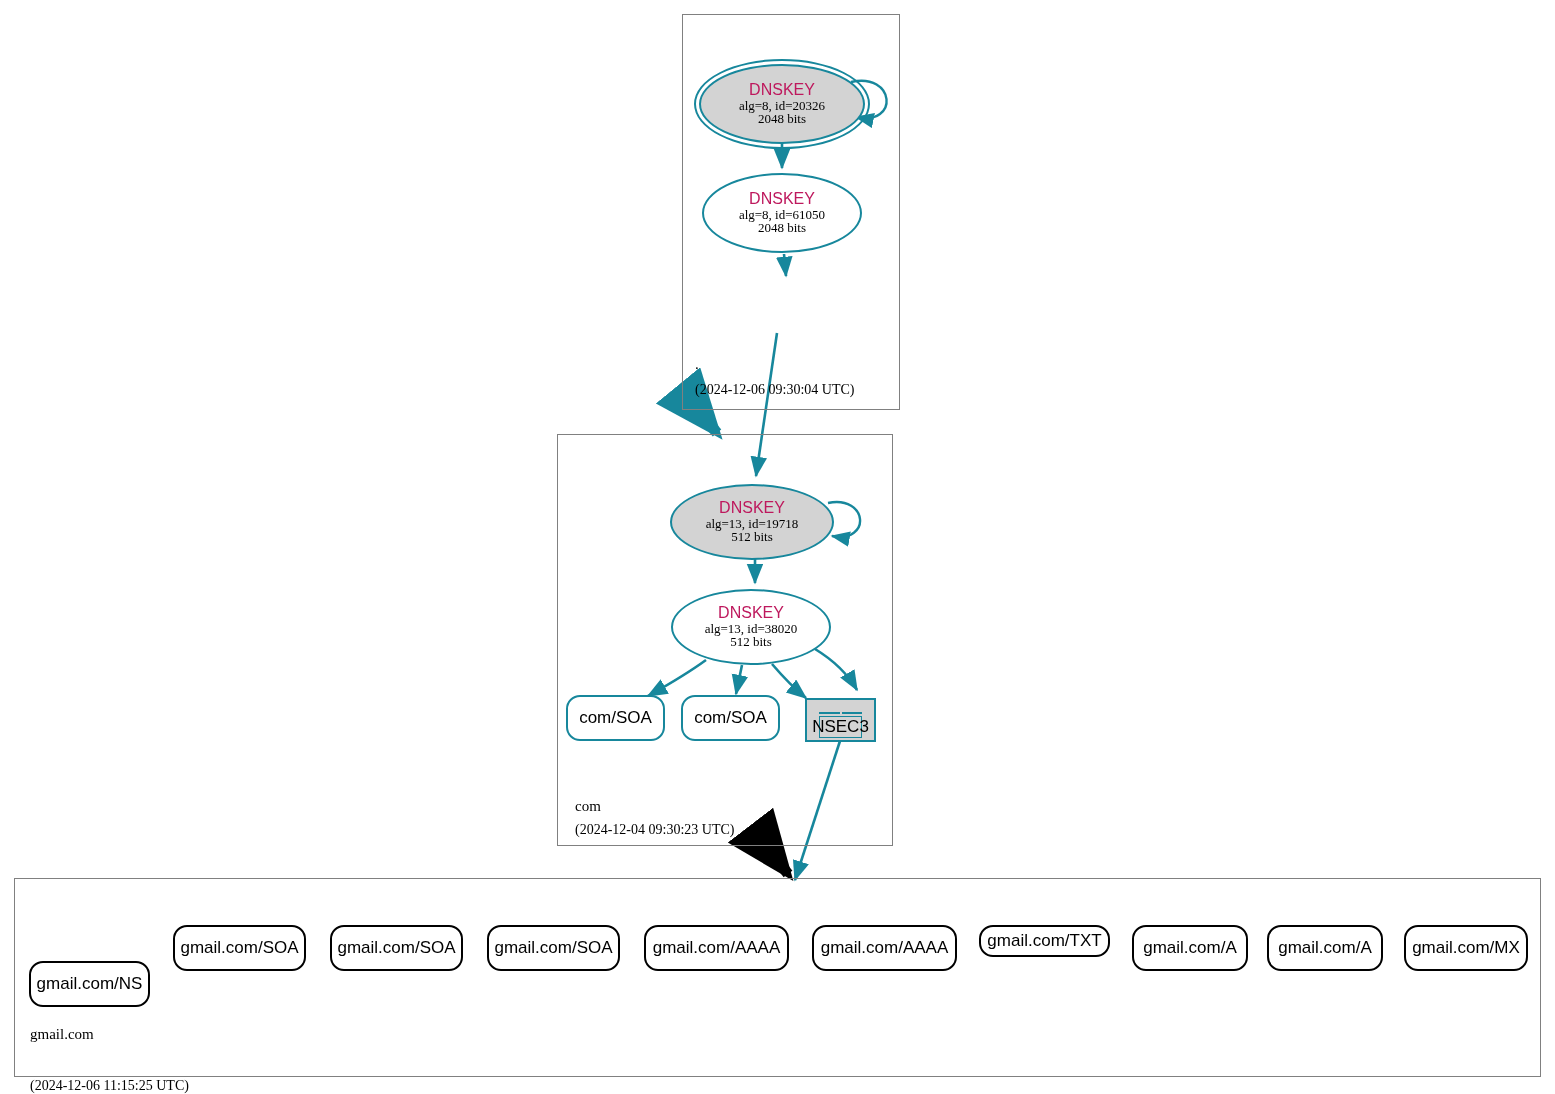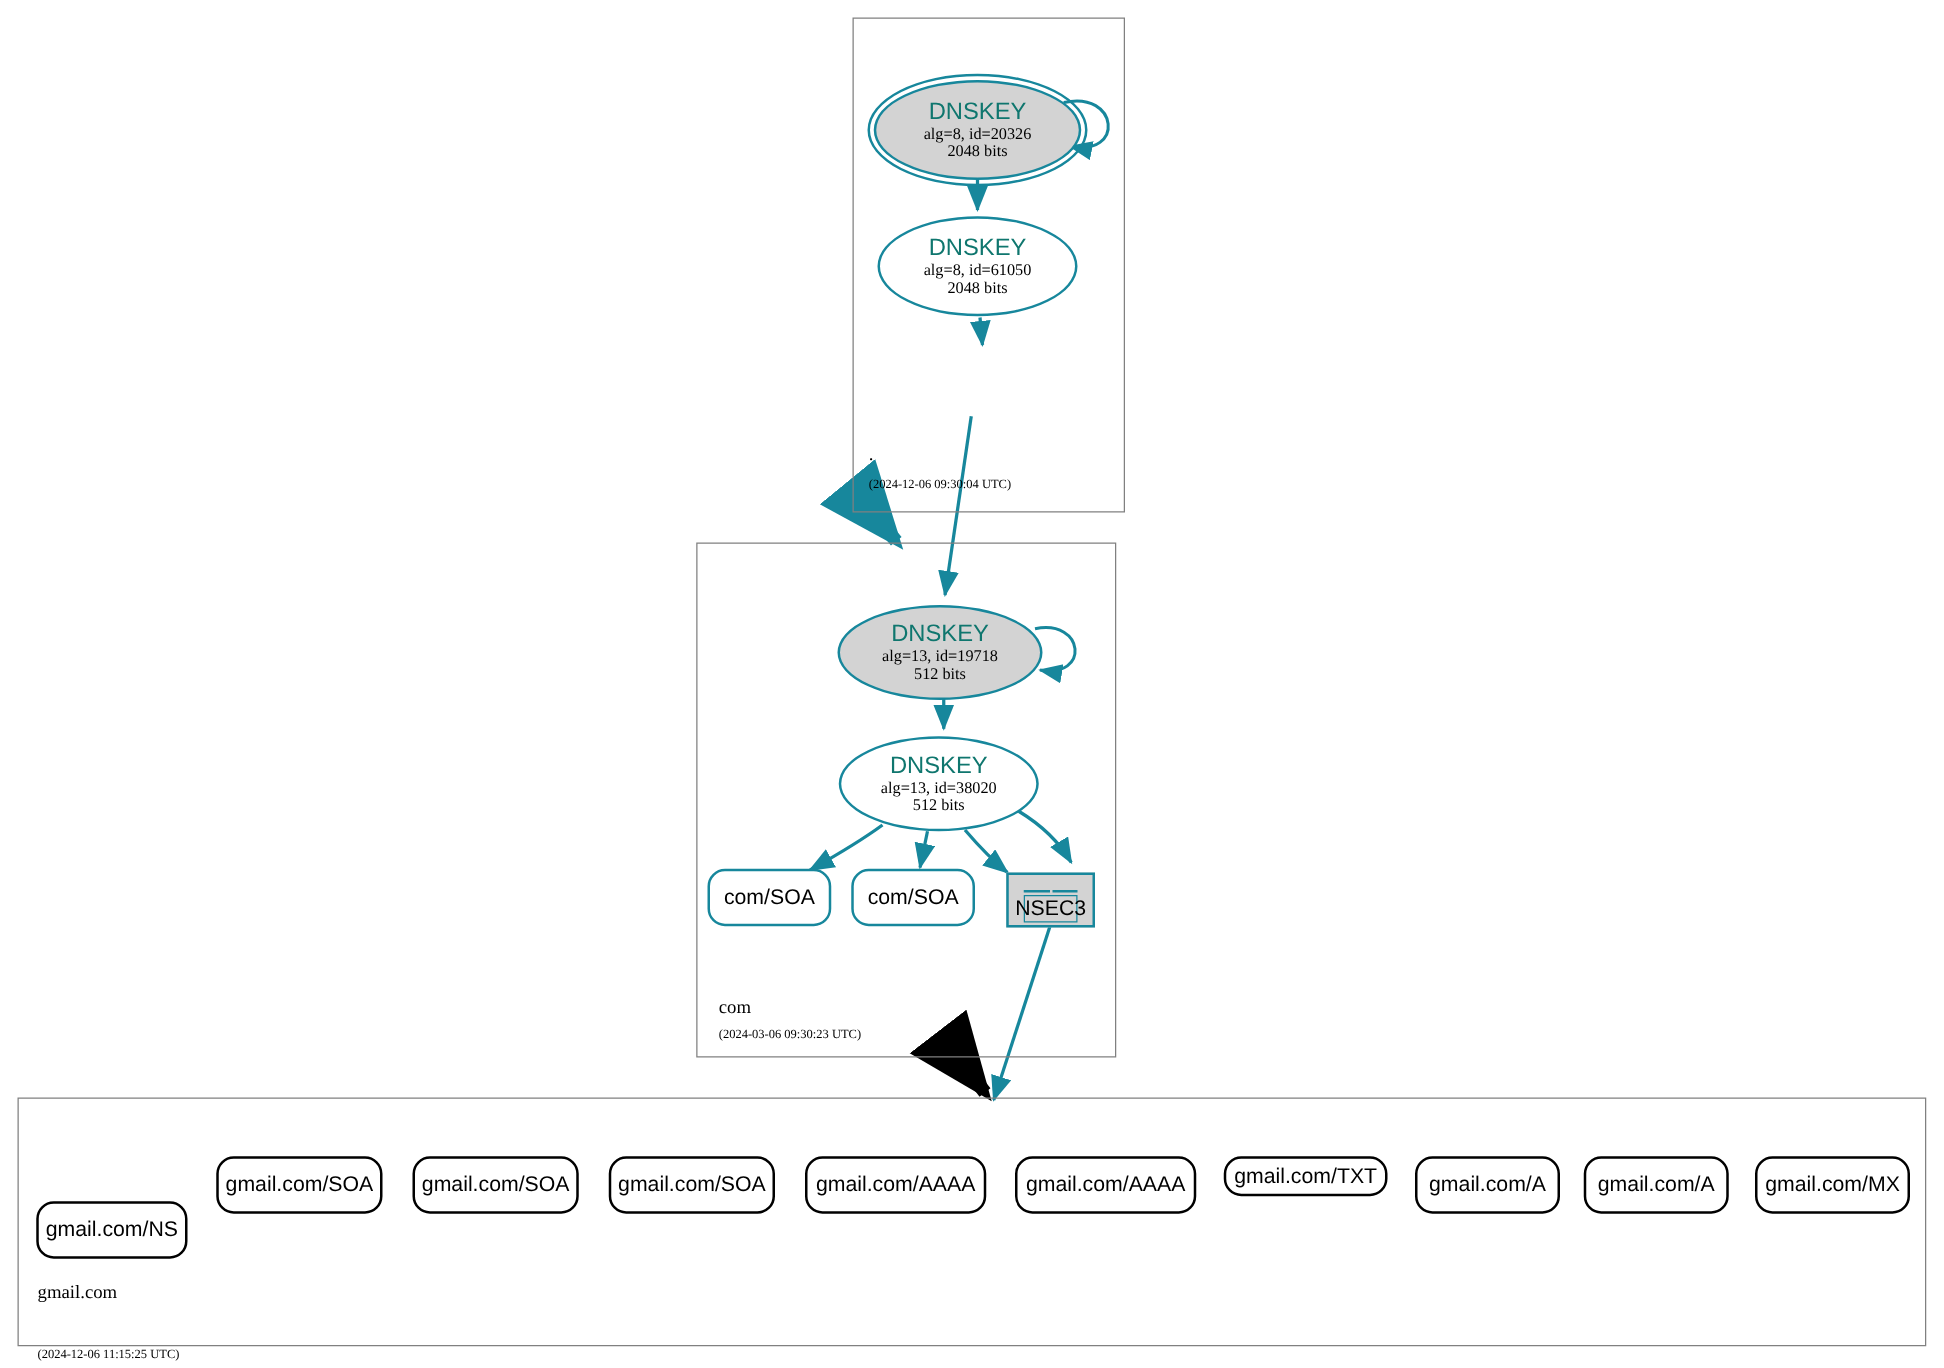--- a/index.html
+++ b/index.html
@@ -31,40 +31,40 @@
   .zone-label {
     position: absolute;
     font-family: "Liberation Serif", serif;
     font-size: 15px;
     color: #000000;
     white-space: nowrap;
   }
   .zone-time {
     position: absolute;
     font-family: "Liberation Serif", serif;
-    font-size: 10px;
+    font-size: 14px;
     color: #000000;
     white-space: nowrap;
   }
   
   .node-ellipse {
     position: absolute;
     box-sizing: border-box;
     border-radius: 50%;
     display: flex;
     flex-direction: column;
     align-items: center;
     justify-content: center;
     text-align: center;
     line-height: 1.05;
   }
   .node-ellipse .t1 {
     font-family: "Liberation Sans", sans-serif;
-    font-size: 19px;
-    color: #0f766e;
+    font-size: 16px;
+    color: #be185d;
   }
   .node-ellipse .t2,
   .node-ellipse .t3 {
     font-family: "Liberation Serif", serif;
     font-size: 13px;
     color: #000000;
   }
   .sep-outer {
     position: absolute;
     box-sizing: border-box;
@@ -182,21 +182,21 @@
   <div class="node-ellipse" style="left:702px; top:173px; width:160px; height:80px;
               border:2px solid #17879c; background:#ffffff;">
     <div class="t1">DNSKEY</div>
     <div class="t2">alg=8, id=61050</div>
     <div class="t3">2048 bits</div>
   </div>
 
 
   <div class="zone-box" style="left:557px; top:434px; width:336px; height:412px;"></div>
   <div class="zone-label" style="left:575px; top:798px;">com</div>
-  <div class="zone-time" style="left:575px; top:822px;">(2024-03-06 09:30:23 UTC)</div>
+  <div class="zone-time" style="left:575px; top:822px;">(2024-12-04 09:30:23 UTC)</div>
 
   <div class="node-ellipse" style="left:670px; top:484px; width:164px; height:76px;
               border:2px solid #17879c; background:#d3d3d3;">
     <div class="t1">DNSKEY</div>
     <div class="t2">alg=13, id=19718</div>
     <div class="t3">512 bits</div>
   </div>
 
   <div class="node-ellipse" style="left:671px; top:589px; width:160px; height:76px;
               border:2px solid #17879c; background:#ffffff;">

